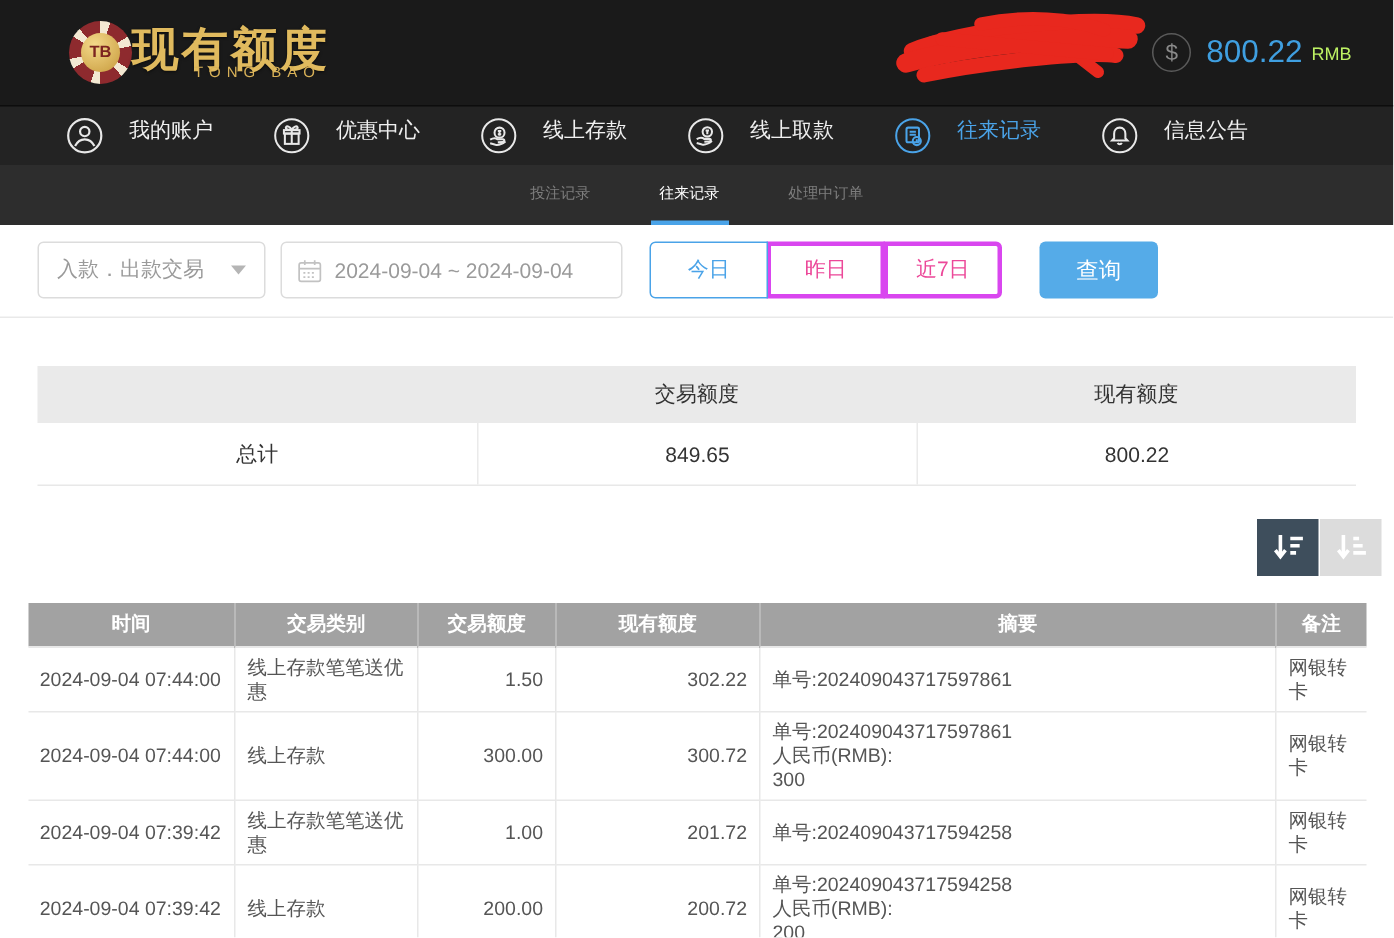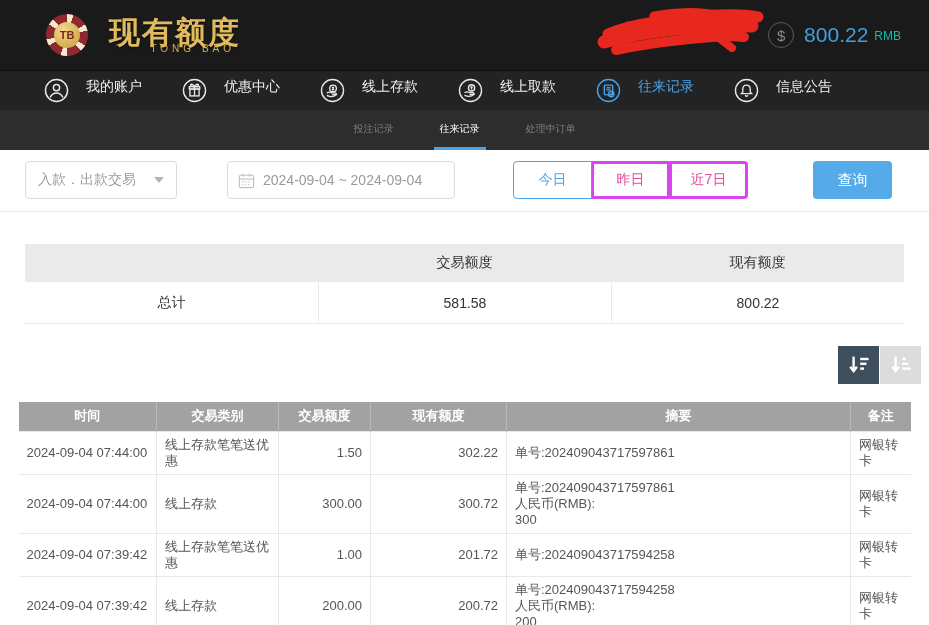--- a/index.html
+++ b/index.html
@@ -3,21 +3,21 @@
 <meta charset="utf-8">
 <style>
   * { margin:0; padding:0; box-sizing:border-box; }
   html,body { width:929px; height:625px; overflow:hidden; background:#fff;
     font-family:"Liberation Sans","DejaVu Sans",sans-serif; }
   .page { width:929px; height:625px; overflow:hidden; position:relative; background:#fff; }
 
   
   .topbar { height:70px; background:#1a1a1a; display:flex; align-items:center;
     justify-content:space-between; padding:0 28px 0 46px; }
-  .logo { display:flex; align-items:center; gap:21px; cursor:pointer;text-align:right; }
+  .logo { display:flex; align-items:center; gap:0; cursor:pointer;text-align:right; }
   .chip { width:42px; height:42px; border-radius:50%;
     background:repeating-conic-gradient(#f3e8d2 0 18deg,#8e2a2e 18deg 60deg);
     display:flex; align-items:center; justify-content:center; }
   .chip-core { width:26px; height:26px; border-radius:50%;
     background:radial-gradient(circle at 35% 30%,#f4d98a,#c79a3c);
     color:#7c2420; font-size:11px; font-weight:bold; display:flex;
     align-items:center; justify-content:center; }
   .logo-text { display:flex; flex-direction:column; line-height:1; }
   .logo-cn { font-family:"Liberation Serif","DejaVu Serif",serif; font-size:31px;
     font-weight:bold; color:#e0ba5e; letter-spacing:2px;
@@ -25,41 +25,41 @@
   .logo-en { font-size:10px; color:#d8b158; letter-spacing:4px; align-self:flex-end;
     margin-top:-4px; margin-right:6px; }
   .topbar-right { display:flex; align-items:center; position:relative; height:70px; }
   .user-ic { width:24px; height:24px; color:#777; flex:none; }
   .redact-gap { width:132px; height:1px; }
   .scribble { position:absolute; left:-18px; top:4px; width:182px; height:58px; pointer-events:none; }
   .dollar-ic { width:26px; height:26px; border:1px solid #5a5a5a; border-radius:50%;
     color:#8a8a8a; font-size:15px; display:flex; align-items:center; justify-content:center;
     margin-right:10px; }
   .amount { color:#3f9fe0; font-size:21px; margin-right:6px; }
-  .currency { color:#14b8a6; font-size:12px; margin-top:2px; }
+  .currency { color:#bef264; font-size:12px; margin-top:2px; }
 
   
   .mainnav { height:40px; background:#232323; display:flex; align-items:center;
     padding-left:44px; gap:40px; border-top:1px solid #0d0d0d; }
   .nav-item { display:flex; align-items:flex-start; gap:17px; color:#f0f0f0; font-size:14px;
     cursor:pointer; text-decoration:none; }
   .nav-item .nav-ic { width:25px; height:25px; color:#e8e8e8; }
   .nav-item.active { color:#4aa3e8; }
   .nav-item.active .nav-ic { color:#4aa3e8; }
 
   
   .subtabs { height:40px; background:#2d2d2d; display:flex; align-items:stretch;
     justify-content:center; gap:34px; }
   .subtab { display:flex; align-items:center; padding:0 6px; font-size:10px;
     color:#7d7d7d; cursor:pointer; border-bottom:3px solid transparent; text-decoration:none; }
   .subtab.active { color:#fff; border-bottom-color:#4aa3e8; }
 
   
   .filters { display:flex; align-items:center; padding:11px 0 12px 25px;
-    border-bottom:1px solid #e9e9e9;gap:40px; }
+    border-bottom:1px solid #e9e9e9; }
   .sel { width:152px; height:38px; border:1px solid #dcdcdc; border-radius:4px;
     display:flex; align-items:center; justify-content:space-between; padding:0 12px;
     color:#9a9a9a; font-size:14px; cursor:pointer; margin-right:10px; background:#fff; }
   .caret { width:0; height:0; border-left:5px solid transparent; border-right:5px solid transparent;
     border-top:6px solid #b5b5b5; }
   .dateinput { width:228px; height:38px; border:1px solid #dcdcdc; border-radius:4px;
     display:flex; align-items:center; gap:8px; padding:0 10px; color:#9a9a9a;
     font-size:14px; cursor:text; margin-right:18px; background:#fff; }
   .cal-ic { width:17px; height:17px; color:#c2c2c2; flex:none; }
   .btn-group { display:flex; }
@@ -232,21 +232,21 @@
   </div>
 
   <section class="summary">
     <div class="sum-head">
       <div></div>
       <div>交易额度</div>
       <div>现有额度</div>
     </div>
     <div class="sum-body">
       <div>总计</div>
-      <div>581.58</div>
+      <div>849.65</div>
       <div>800.22</div>
     </div>
   </section>
 
   <div class="sort-row">
     <button class="sort-btn dark">
       <svg viewBox="0 0 20 20" fill="none" stroke="#fff" stroke-width="2">
         <line x1="5.5" y1="3" x2="5.5" y2="14.5"></line>
         <path d="M2.7 11.5 5.5 15l2.8-3.5" fill="none"></path>
         <line x1="11" y1="5" x2="18" y2="5"></line>

